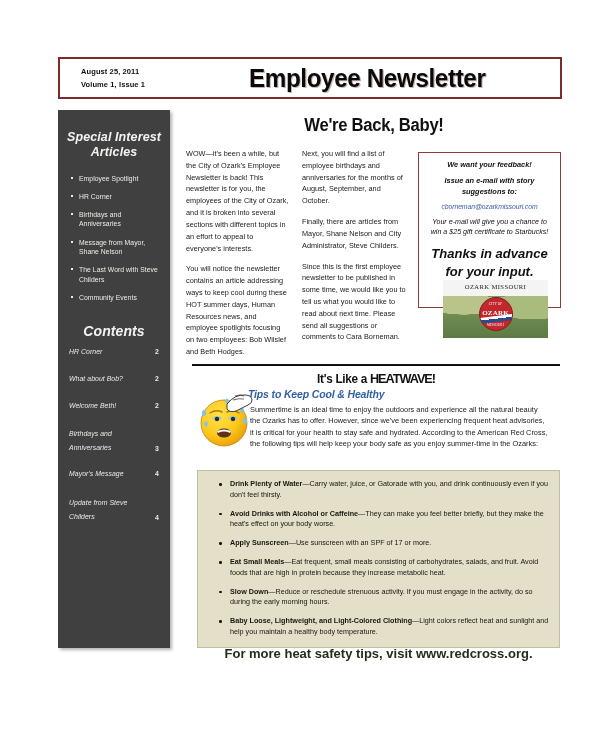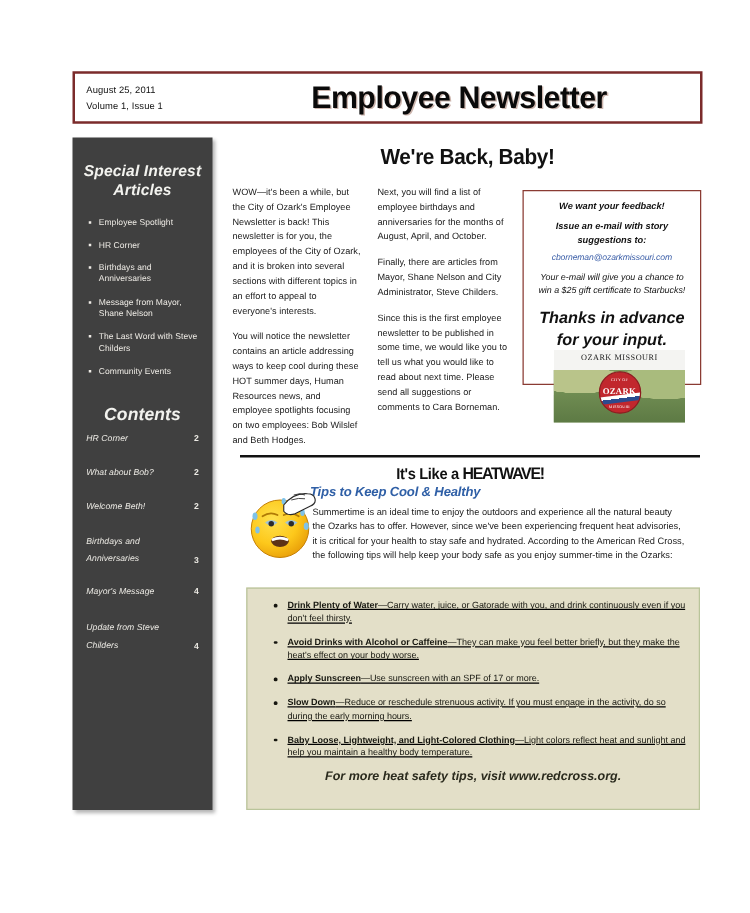--- a/index.html
+++ b/index.html
@@ -27,24 +27,24 @@
     width: 504px;
     height: 42px;
     border: 2px solid #7b2b2b;
     background: #ffffff;
     box-sizing: border-box;
     display: flex;
     align-items: center;
   }
   .masthead-meta {
     width: 128px;
-    padding-left: 9px;
+    padding-left: 21px;
     box-sizing: border-box;
     font-size: 7.5px;
-    font-weight: normal;
+    font-weight: bold;
     color: #111;
     line-height: 1.75;
     letter-spacing: 0.1px;
   }
   .masthead-title {
     flex: 1;
     text-align: center;
     font-size: 25px;
     font-weight: bold;
     color: #0a0a0a;
@@ -345,21 +345,20 @@
     height: 178px;
     background: #e3dfc8;
     border: 1.5px solid #b9c49a;
     box-sizing: border-box;
     padding: 8px 10px 6px 10px;
   }
   ul.tips {
     list-style: none;
     margin: 0;
     padding: 0;
-    text-decoration: underline;
   }
   ul.tips li {
     position: relative;
     font-size: 7.2px;
     color: #16160f;
     line-height: 1.5;
     margin-bottom: 8px;
     padding-left: 22px;
   }
   ul.tips li::before {
@@ -368,23 +367,22 @@
     left: 11px;
     top: 4px;
     width: 2.6px;
     height: 2.6px;
     border-radius: 50%;
     background: #16160f;
   }
   ul.tips li b { font-weight: bold; }
   .tips-footer {
     text-align: center;
-    font-size: 10px;
-    font-weight: bold;
-    font-style: italic;
+    font-size: 13px;
+    font-weight: bold;
     color: #2a2a1d;
     margin-top: 3px;
   }
 </style>
 </head>
 <body>
 
 <div id="page">
 
   <div class="masthead">
@@ -438,21 +436,21 @@
   </div>
 
   <div class="article-headline">We're Back, Baby!</div>
 
   <div class="col col-1">
     <p>WOW—it's been a while, but the City of Ozark's Employee Newsletter is back! This newsletter is for you, the employees of the City of Ozark, and it is broken into several sections with different topics in an effort to appeal to everyone's interests.</p>
     <p>You will notice the newsletter contains an article addressing ways to keep cool during these HOT summer days, Human Resources news, and employee spotlights focusing on two employees: Bob Wilslef and Beth Hodges.</p>
   </div>
 
   <div class="col col-2">
-    <p>Next, you will find a list of employee birthdays and anniversaries for the months of August, April, and October.</p>
+    <p>Next, you will find a list of employee birthdays and anniversaries for the months of August, September, and October.</p>
     <p>Finally, there are articles from Mayor, Shane Nelson and City Administrator, Steve Childers.</p>
     <p>Since this is the first employee newsletter to be published in some time, we would like you to tell us what you would like to read about next time. Please send all suggestions or comments to Cara Borneman.</p>
   </div>
 
   <div class="feedback">
     <div class="fb-line">We want your feedback!</div>
     <div class="fb-line">Issue an e-mail with story suggestions to:</div>
     <div class="fb-email">cborneman@ozarkmissouri.com</div>
     <div class="fb-note">Your e-mail will give you a chance to win a $25 gift certificate to Starbucks!</div>
     <div class="fb-thanks">Thanks in advance for your input. Enjoy!</div>
@@ -509,19 +507,20 @@
     <path d="M30 16 q8 -10 19 -9 q5 0 6 4 q1 4 -4 6 l-12 6 q-6 2 -9 -2 z" fill="#ffffff" stroke="#2b2b2b" stroke-width="0.9"></path>
     <path d="M38 8 q5 -2 9 0" stroke="#2b2b2b" stroke-width="0.7" fill="none"></path>
     <path d="M36 12 q6 -2 11 -1" stroke="#2b2b2b" stroke-width="0.7" fill="none"></path>
   </svg>
 
   <div class="tips-box">
     <ul class="tips">
       <li><b>Drink Plenty of Water</b><span>—Carry water, juice, or Gatorade with you, and drink continuously even if you don't feel thirsty.</span></li>
       <li><b>Avoid Drinks with Alcohol or Caffeine</b><span>—They can make you feel better briefly, but they make the heat's effect on your body worse.</span></li>
       <li><b>Apply Sunscreen</b><span>—Use sunscreen with an SPF of 17 or more.</span></li>
+      <li><b>Eat Small Meals</b><span>—Eat frequent, small meals consisting of carbohydrates, salads, and fruit. Avoid foods that are high in protein because they increase metabolic heat.</span></li>
       <li><b>Slow Down</b><span>—Reduce or reschedule strenuous activity. If you must engage in the activity, do so during the early morning hours.</span></li>
       <li><b>Baby Loose, Lightweight, and Light-Colored Clothing</b><span>—Light colors reflect heat and sunlight and help you maintain a healthy body temperature.</span></li>
     </ul>
     <div class="tips-footer">For more heat safety tips, visit www.redcross.org.</div>
   </div>
 
 </div>
 
 </body></html>

